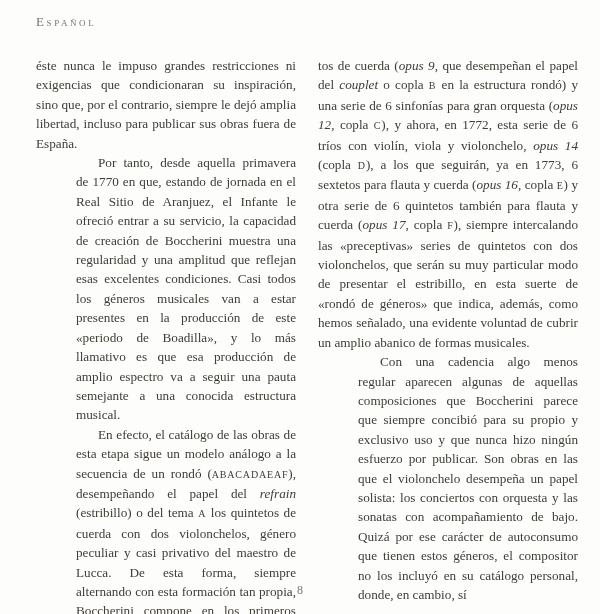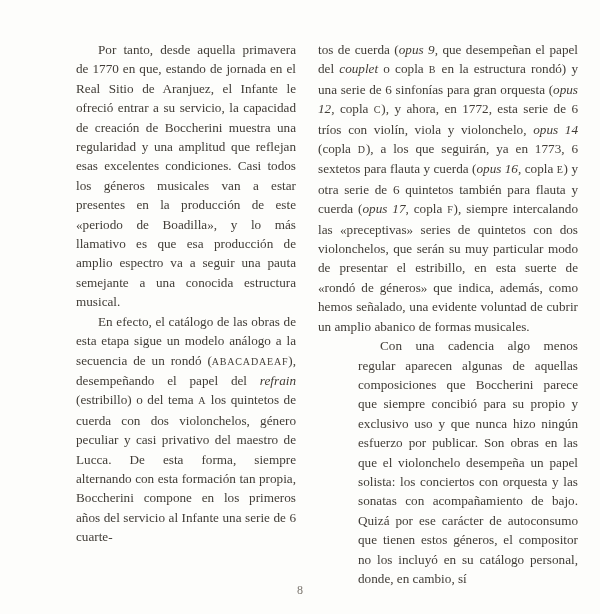--- a/index.html
+++ b/index.html
@@ -59,23 +59,25 @@
     bottom: 16px;
     text-align: center;
     font-size: 12px;
     color: var(--muted, #7b756e);
   }
 </style>
 </head>
 <body>
 
 <div class="page">
+  <div class="running-header">Español</div>
 
   <div class="columns">
     <div class="column">
+        <p><span>éste nunca le impuso grandes restricciones ni exigencias que condicionaran su inspiración, sino que, por el contrario, siempre le dejó amplia libertad, incluso para publicar sus obras fuera de España.</span></p>
         <p class="indent"><span>Por tanto, desde aquella primavera de 1770 en que, estando de jornada en el Real Sitio de Aranjuez, el Infante le ofreció entrar a su servicio, la capacidad de creación de Boccherini muestra una regularidad y una amplitud que reflejan esas excelentes condiciones. Casi todos los géneros musicales van a estar presentes en la producción de este «periodo de Boadilla», y lo más llamativo es que esa producción de amplio espectro va a seguir una pauta semejante a una conocida estructura musical.</span></p>
         <p class="indent"><span>En efecto, el catálogo de las obras de esta etapa sigue un modelo análogo a la secuencia de un rondó (</span><span class="run-sc">ABACADAEAF</span><span>), desempeñando el papel del </span><span class="run-i">refrain</span><span> (estribillo) o del tema </span><span class="run-sc">A</span><span> los quintetos de cuerda con dos violonchelos, género peculiar y casi privativo del maestro de Lucca. De esta forma, siempre alternando con esta formación tan propia, Boccherini compone en los primeros años del servicio al Infante una serie de 6 cuarte-</span></p>
       </div>
     <div class="column">
         <p><span>tos de cuerda (</span><span class="run-i">opus 9</span><span>, que desempeñan el papel del </span><span class="run-i">couplet</span><span> o copla </span><span class="run-sc">B</span><span> en la estructura rondó) y una serie de 6 sinfonías para gran orquesta (</span><span class="run-i">opus 12</span><span>, copla </span><span class="run-sc">C</span><span>), y ahora, en 1772, esta serie de 6 tríos con violín, viola y violonchelo, </span><span class="run-i">opus 14</span><span> (copla </span><span class="run-sc">D</span><span>), a los que seguirán, ya en 1773, 6 sextetos para flauta y cuerda (</span><span class="run-i">opus 16</span><span>, copla </span><span class="run-sc">E</span><span>) y otra serie de 6 quintetos también para flauta y cuerda (</span><span class="run-i">opus 17</span><span>, copla </span><span class="run-sc">F</span><span>), siempre intercalando las «preceptivas» series de quintetos con dos violonchelos, que serán su muy particular modo de presentar el estribillo, en esta suerte de «rondó de géneros» que indica, además, como hemos señalado, una evidente voluntad de cubrir un amplio abanico de formas musicales.</span></p>
         <p class="indent"><span>Con una cadencia algo menos regular aparecen algunas de aquellas composiciones que Boccherini parece que siempre concibió para su propio y exclusivo uso y que nunca hizo ningún esfuerzo por publicar. Son obras en las que el violonchelo desempeña un papel solista: los conciertos con orquesta y las sonatas con acompañamiento de bajo. Quizá por ese carácter de autoconsumo que tienen estos géneros, el compositor no los incluyó en su catálogo personal, donde, en cambio, sí</span></p>
       </div>
   </div>
 
   <div class="folio">8</div>

